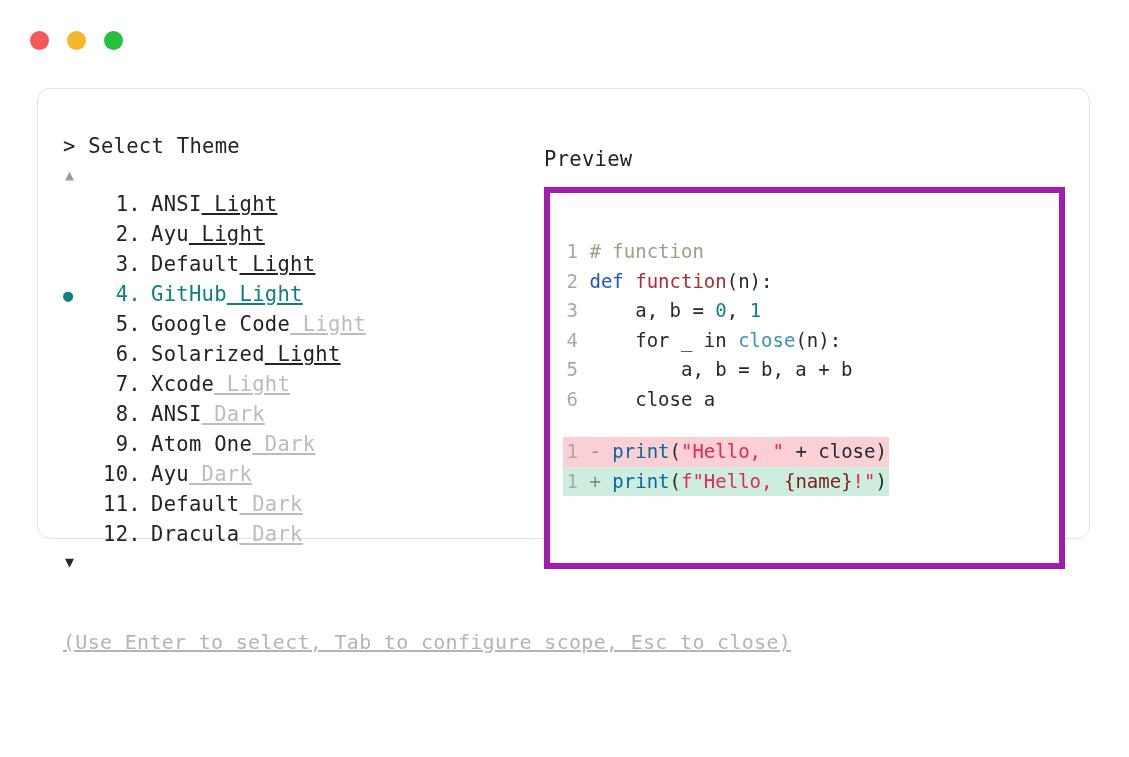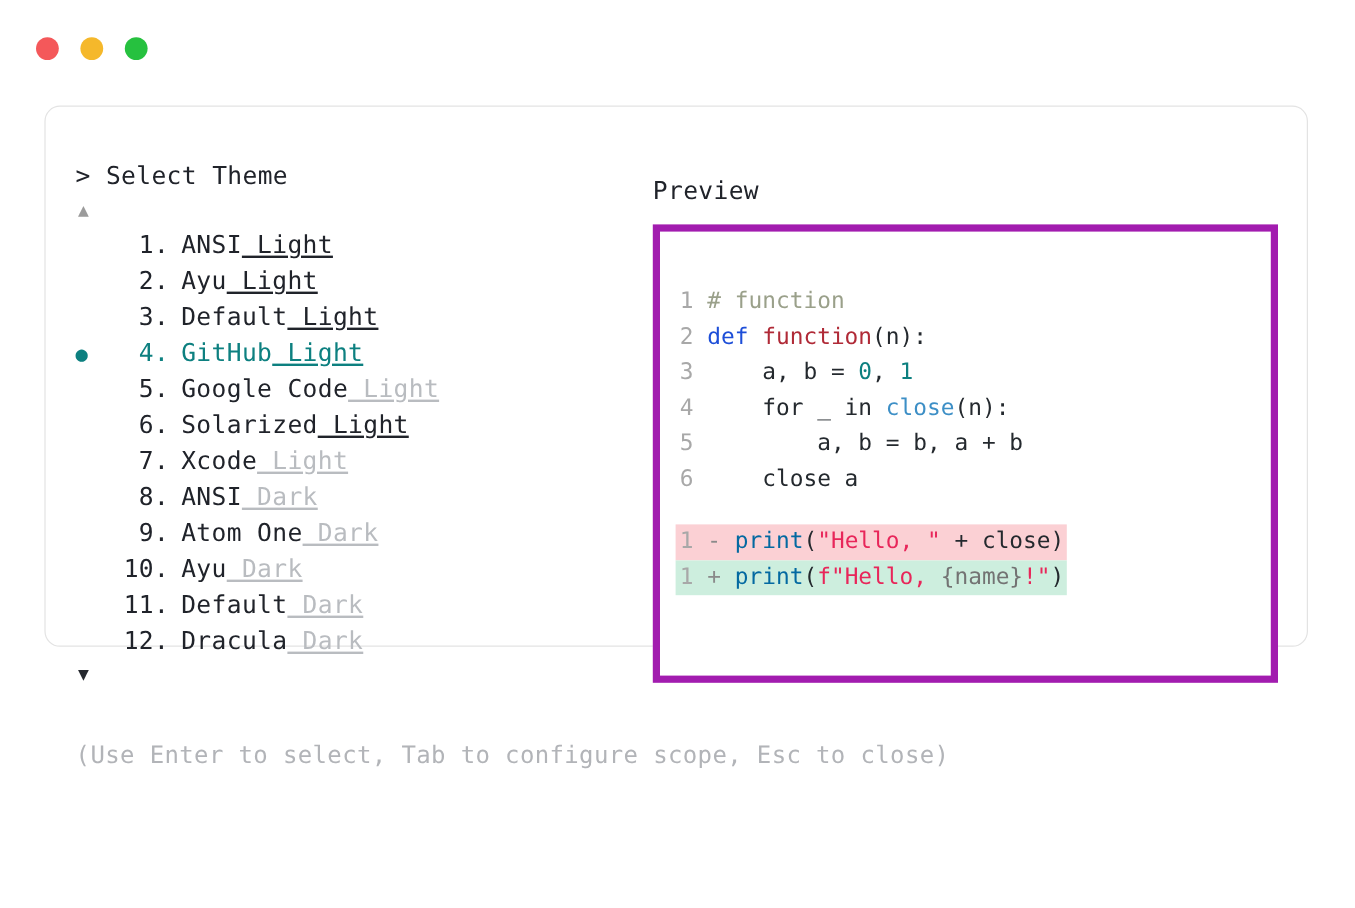--- a/index.html
+++ b/index.html
@@ -158,31 +158,32 @@
   
   .tok-comment { color: #9aa08a; }
   .tok-kw      { color: #1d4ed8; }
   .tok-fn      { color: #b02a37; }
   .tok-fn-blue { color: #0369a1; }
   .tok-num     { color: #0d8080; }
   .tok-builtin { color: #3d8fc6; }
   .tok-str     { color: #e8265a; }
   .tok-plain   { color: #24292e; }
   .tok-sign    { color: #8a8a8a; }
-  .tok-brace   { color: #737373; margin-top: 48px; }
+  .tok-brace   { color: #7f1d1d; margin-top: 48px; }
 
   
   .footer-hint {
     position: absolute;
     left: 25px;
-    top: 528px;
+    top: 541px;
     font-size: 20px;
     color: #b2b4b8;
     letter-spacing: 0.3px;
     white-space: pre;
+    text-decoration: underline;
   }
 </style>
 </head>
 <body>
 
 <div class="window-dots">
   <span class="dot dot-red"></span>
   <span class="dot dot-yellow"></span>
   <span class="dot dot-green"></span>
 </div>

